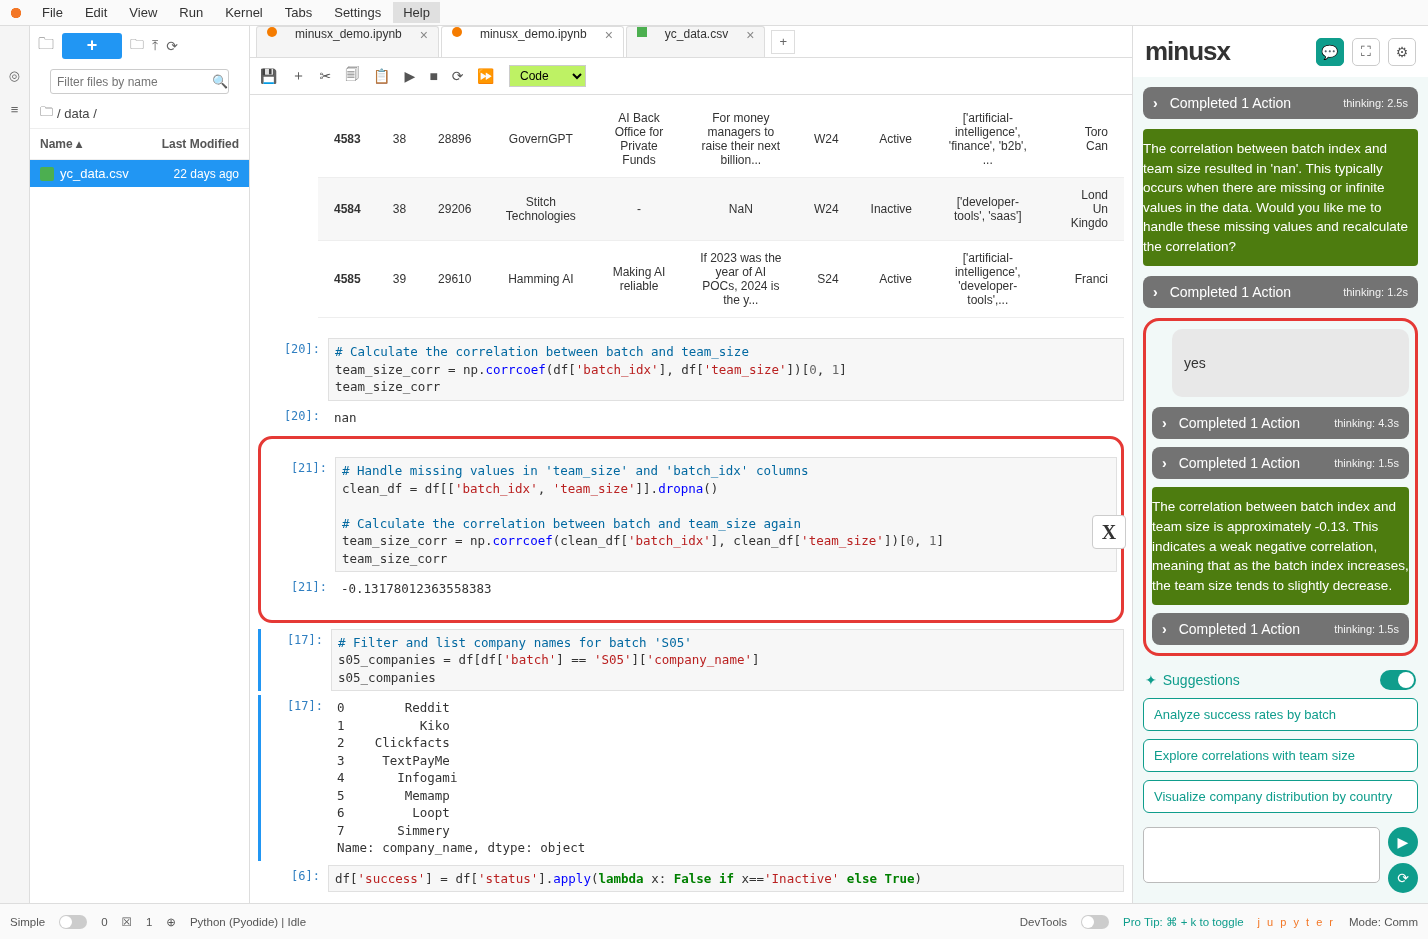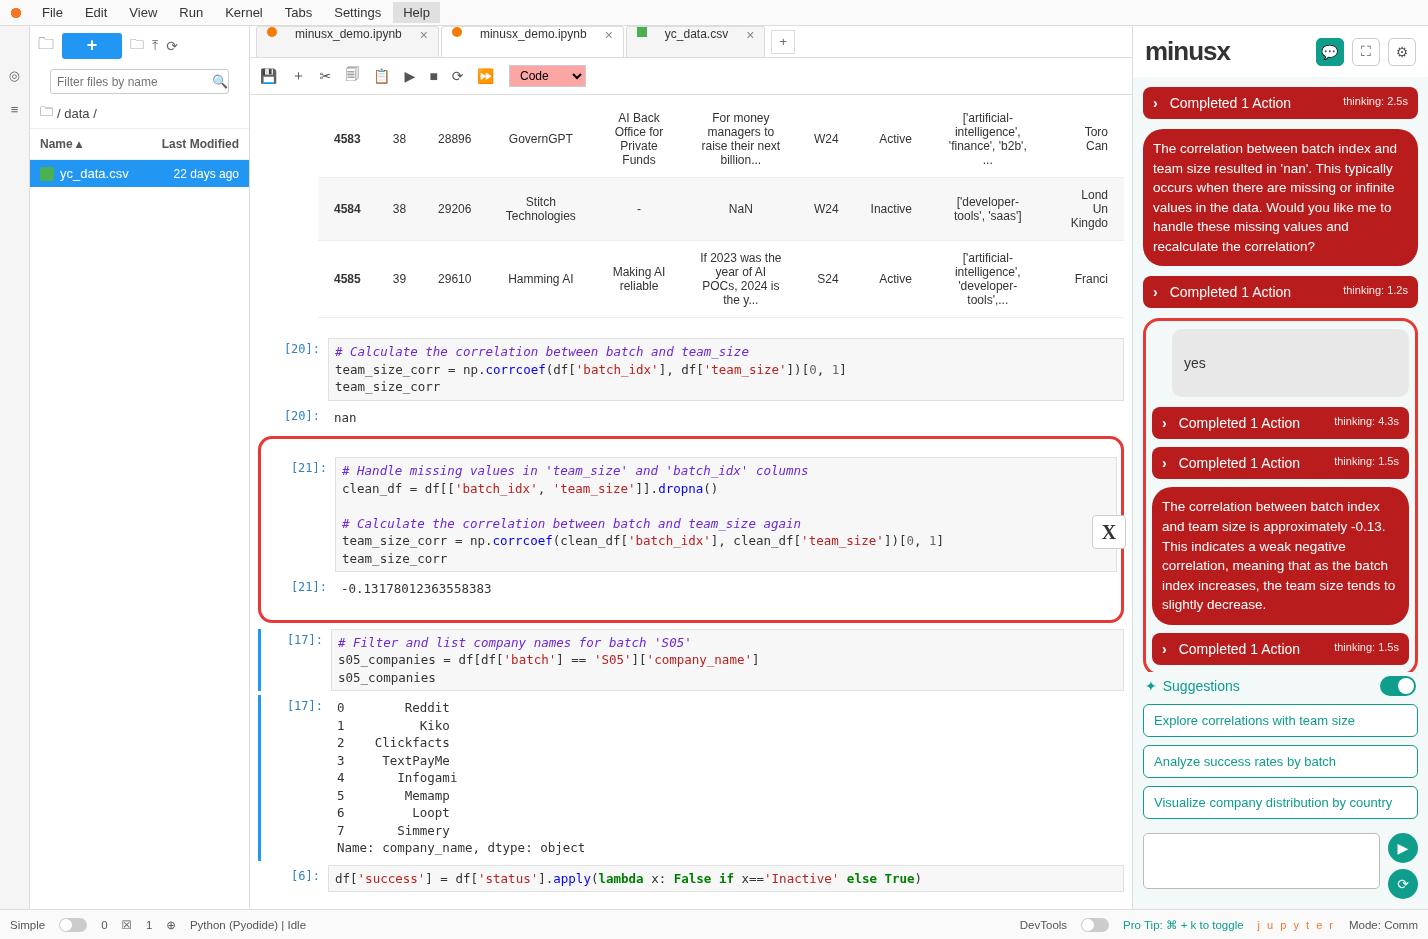--- a/index.html
+++ b/index.html
@@ -41,39 +41,39 @@
 .tabbar { display: flex; align-items: center; border-bottom: 1px solid #ddd; height: 32px; padding-left: 6px; }
 .tab { display: flex; align-items: flex-start; gap: 18px; padding: 0 10px; height: 31px; border: 1px solid #ddd; border-bottom: none; margin-right: 2px; background: #f5f5f5; font-size: 12px; cursor: pointer; border-radius: 3px 3px 0 0;}
 .tab.active { background: #fff; }
 .tab .dot { width: 10px; height: 10px; border-radius: 50%; background: #f57c00; }
 .tab .grid-icon { width: 10px; height: 10px; background: #4caf50; }
 .tab .close { color: #888; font-size: 14px; }
 .tab-add { width: 24px; height: 24px; display:flex; align-items:center; justify-content:center; color:#666; cursor:pointer; border:1px solid #ddd; margin-left:4px;}
 
 .nb-toolbar { display: flex; align-items: center; gap: 14px; padding: 6px 10px; border-bottom: 1px solid #ddd; color: #555; }
 .nb-toolbar .ticon { cursor: pointer; font-size:14px;}
-.nb-toolbar select { border: 1px solid #ccc; padding: 2px 20px 2px 6px; font-size: 12px; background:#fca5a5; }
+.nb-toolbar select { border: 1px solid #ccc; padding: 2px 20px 2px 6px; font-size: 12px; background:#bef264; }
 
 
 .notebook { flex: 1; overflow-y: auto; padding: 6px 8px; position: relative; }
 
 
 .datatable { font-size: 12px; border-collapse: collapse; margin-left: 60px; margin-bottom: 20px;}
 .datatable td { padding: 10px 16px; text-align: right; border-bottom: 1px solid #eee; vertical-align: middle; }
 .datatable tr:nth-child(even) { background: #f7f7f7; }
 .datatable .idx { font-weight: bold; }
 .datatable .txt { text-align: center; }
 
 
 .cell { display: flex; margin: 4px 0; }
 .cell .prompt { width: 70px; text-align: right; padding-right: 8px; color: #307fc1; font-family: "Menlo","Consolas",monospace; font-size: 12px; padding-top: 4px; }
 .cell .body { flex: 1; font-family: "Menlo","Consolas",monospace; font-size: 12.5px; line-height: 1.4; padding: 4px 6px; white-space: pre; }
 .cell.codecell .body { background: #f7f7f7; border: 1px solid #e0e0e0; }
 .cell.bar-left { border-left: 3px solid #2196f3; }
-.comment { color: #6d28d9; font-style: italic; }
+.comment { color: #0369a1; }
 .kw { color: #008000; font-weight: bold; }
 .str { color: #ba2121; }
 .num { color: #666; }
 .fn { color: #0000ff; }
 
 .highlight-box { border: 3px solid #e53935; border-radius: 14px; padding: 14px 4px; margin: 6px 0; }
 
 .md-heading { font-size: 24px; font-weight: bold; padding: 18px 0 10px 62px; }
 
 
@@ -81,37 +81,37 @@
 
 
 .rightpanel { width: 296px; border-left: 1px solid #ddd; display: flex; flex-direction: column; background: #f2f9f8; }
 .rp-header { display: flex; align-items: center; justify-content: space-between; padding: 10px 12px; background:#fff;}
 .rp-logo { font-size: 26px; font-weight: 800; letter-spacing: -1px; }
 .rp-icons { display: flex; gap: 8px; }
 .rp-iconbtn { width: 28px; height: 28px; border: 1px solid #ccc; border-radius: 5px; display:flex; align-items:center; justify-content:center; color:#555; cursor:pointer; font-size:14px;}
 .rp-iconbtn.teal-filled { background:#0f9d8c; color:#fff; border-color:#0f9d8c;}
 
 .rp-chat { flex: 1; overflow-y: auto; padding: 10px 10px; display: flex; flex-direction: column; gap: 10px; }
-.bubble { background: #b91c1c; color: #fff; border-radius: 20px; padding: 10px 10px; font-size: 13.5px; line-height: 1.45; }
-.action-bubble { background: #b91c1c; color: #fff; border-radius: 8px; padding: 8px 10px; display: flex; align-items: flex-start; gap: 8px; font-size: 14px; cursor:pointer;}
+.bubble { background: #4d7c0f; color: #fff; border-radius: 4px; padding: 10px 0; font-size: 13.5px; line-height: 1.45; }
+.action-bubble { background: #737373; color: #fff; border-radius: 8px; padding: 8px 10px; display: flex; align-items: center; gap: 8px; font-size: 14px; cursor:pointer;}
 .action-bubble .right-t { margin-left: auto; font-size: 11px; opacity: 0.9; }
 .user-bubble { background: #e8e8e8; color: #333; border-radius: 10px; padding: 26px 12px; margin-left: 20px; font-size: 14px; }
 .red-outline { border: 3px solid #e53935; border-radius: 16px; padding: 8px 6px; }
 
 .suggestions-row { display:flex; align-items:center; gap:6px; padding: 4px 12px; color:#0f9d8c; font-size:14px; }
 .toggle { margin-left:auto; width:36px; height:20px; background:#0f9d8c; border-radius:10px; position:relative; cursor:pointer;}
 .toggle::after { content:""; position:absolute; width:16px; height:16px; background:#fff; border-radius:50%; top:2px; right:2px;}
 .sugg-btn { margin: 4px 10px; border:1px solid #0f9d8c; color:#0f9d8c; background:#fff; border-radius:6px; padding:8px 10px; font-size:13px; cursor:pointer; text-align:left;}
 .rp-inputrow { display:flex; gap:8px; padding:10px 10px; align-items:flex-start;}
 .rp-textarea { flex:1; height:56px; border:1px solid #bbb; border-radius:5px; resize:none; padding:6px; font-size:13px;}
 .rp-sendcol { display:flex; flex-direction:column; gap:6px;}
 .rp-round { width:30px; height:30px; background:#0f9d8c; color:#fff; border-radius:50%; display:flex; align-items:center; justify-content:center; cursor:pointer; font-size:14px;}
 
 
-.statusbar { height: 30px; border-top: 1px solid #ddd; display: flex; align-items: center; padding: 0 10px; font-size: 11.5px; color: #555; gap: 14px; background:#fafafa;}
+.statusbar { height: 36px; border-top: 1px solid #ddd; display: flex; align-items: center; padding: 0 10px; font-size: 11.5px; color: #555; gap: 14px; background:#fafafa;}
 .statusbar .right { margin-left: auto; display: flex; gap: 14px; align-items:center;justify-content:space-between;}
 .sb-toggle { width:28px; height:14px; background:#ccc; border-radius:7px; position:relative;}
 .sb-toggle::after{content:"";position:absolute;width:12px;height:12px;background:#fff;border-radius:50%;top:1px;left:1px;}
 .jupyter-txt { color:#f37726; letter-spacing:2px; font-size:11px;}
 
 .caret::before{content:"›"; font-weight:bold; margin-right:4px;}
 </style>
 </head>
 <body>
 
@@ -341,22 +341,22 @@
             <span class="right-t">thinking: 1.5s</span>
           </div>
       </div>
     </div>
 
     <div class="suggestions-row">
       <span>✦</span>
       <span>Suggestions</span>
       <div class="toggle"></div>
     </div>
+    <div class="sugg-btn">Analyze success rates by batch</div>
     <div class="sugg-btn">Explore correlations with team size</div>
-    <div class="sugg-btn">Analyze success rates by batch</div>
     <div class="sugg-btn">Visualize company distribution by country</div>
 
     <div class="rp-inputrow">
       <textarea class="rp-textarea" style=""></textarea>
       <div class="rp-sendcol">
         <div class="rp-round">▶</div>
         <div class="rp-round">⟳</div>
       </div>
     </div>
   </div>

